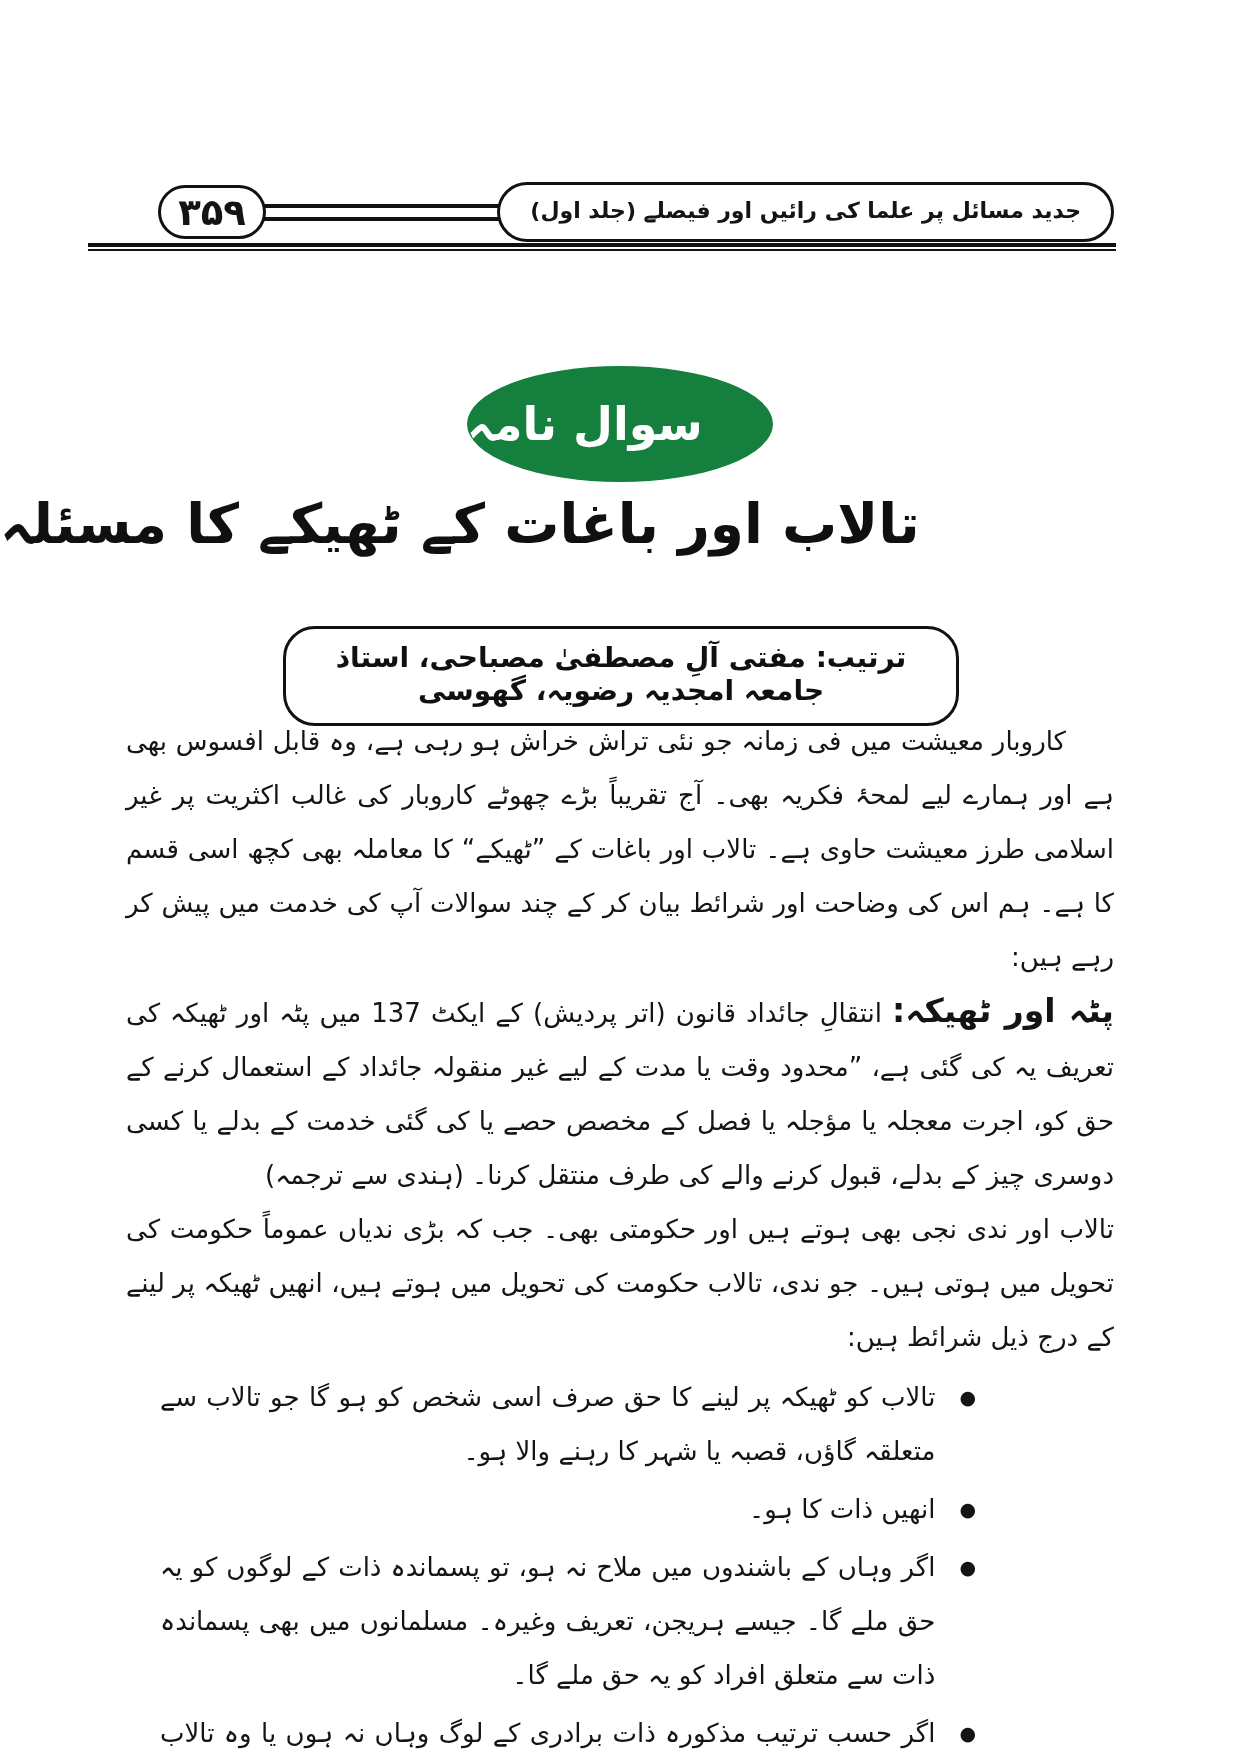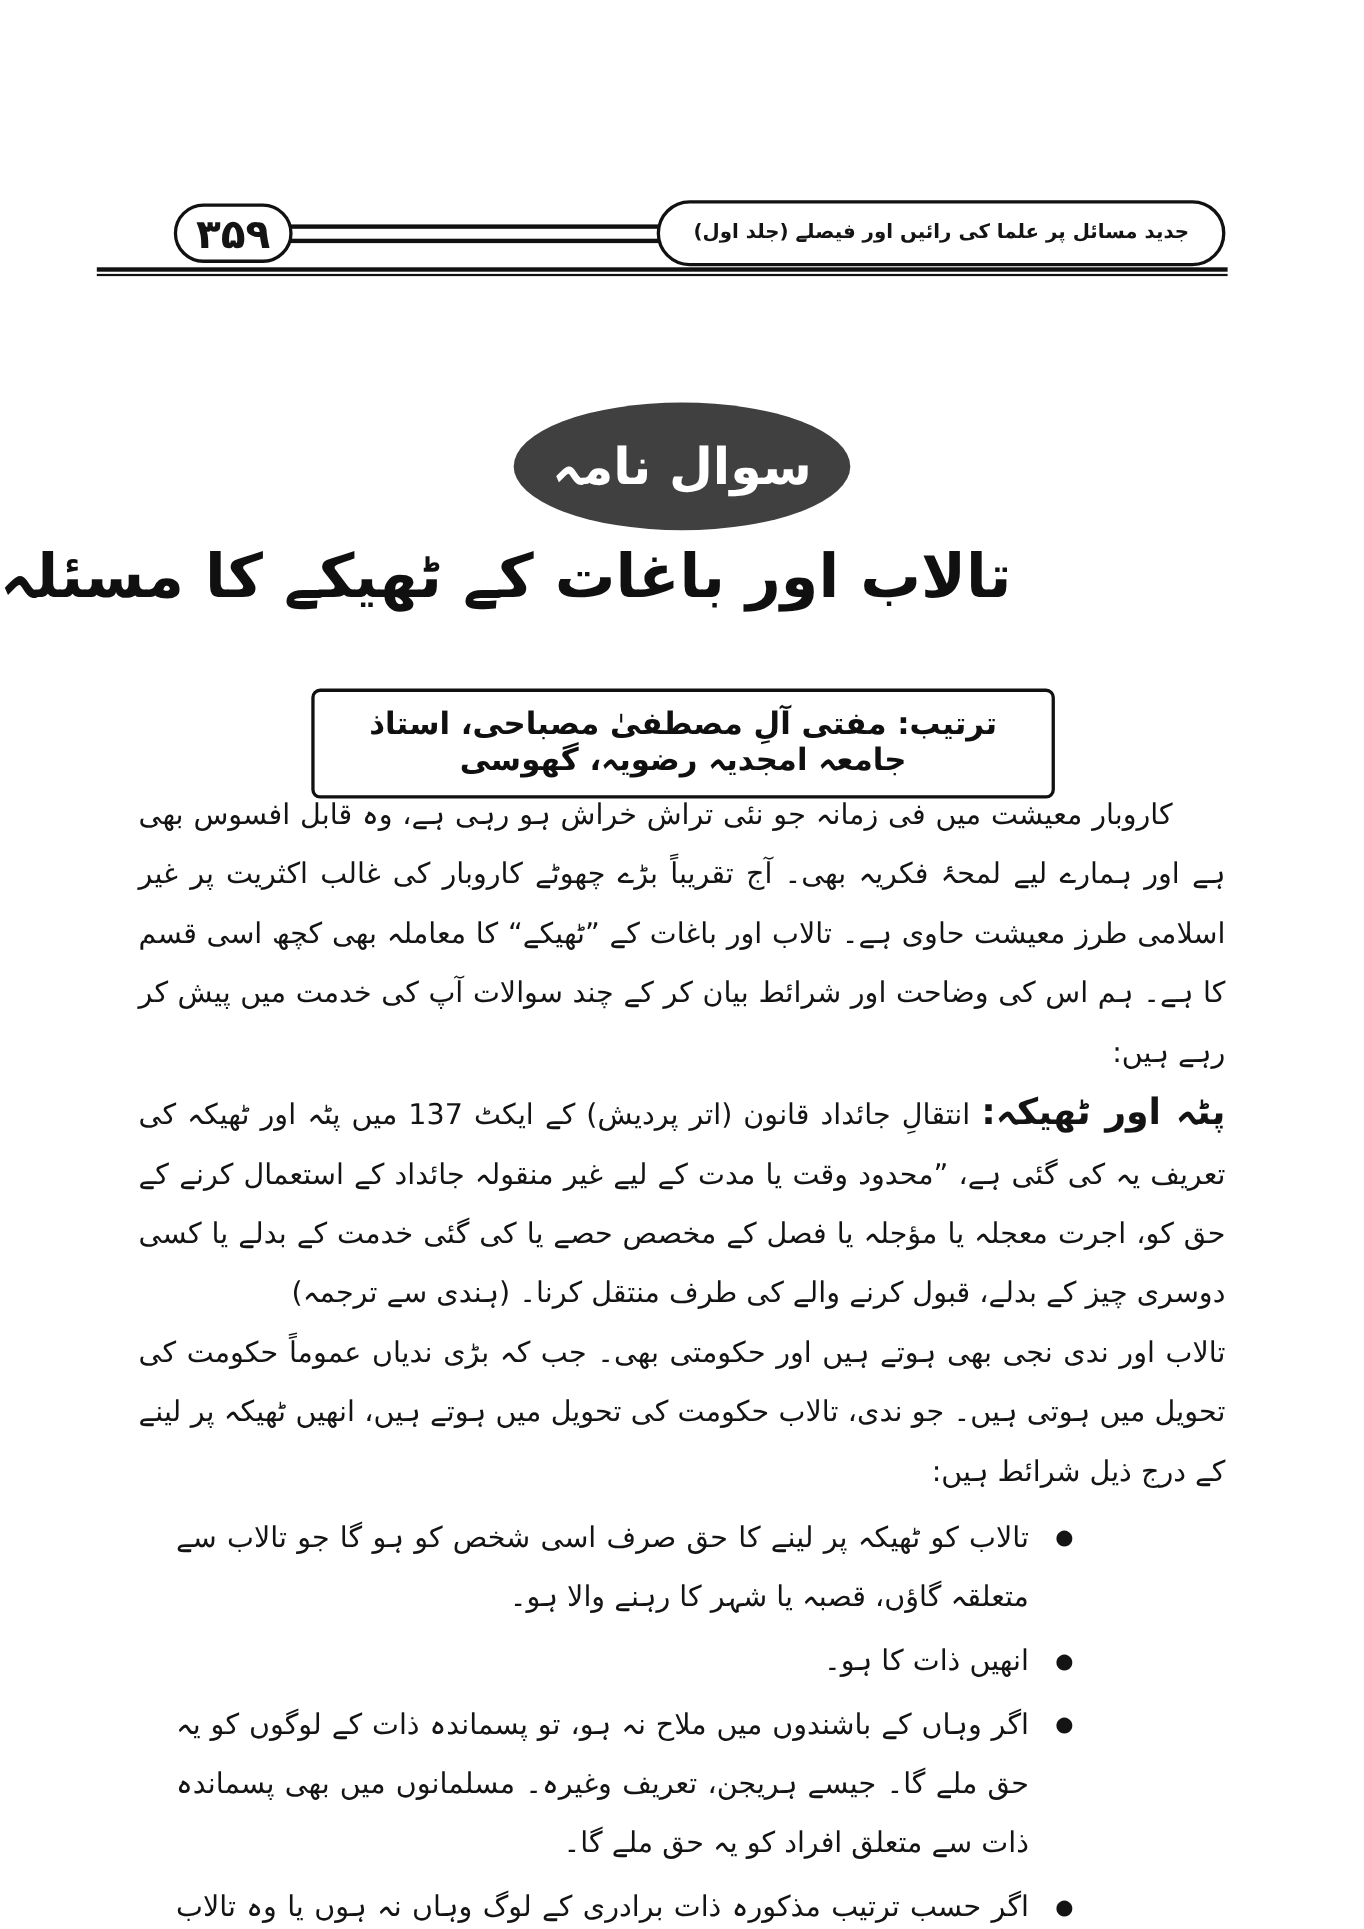--- a/index.html
+++ b/index.html
@@ -15,47 +15,47 @@
   .header-band{
     position:absolute;top:182px;left:158px;width:956px;
     display:flex;align-items:center;direction:ltr;
   }
   .pill{
     background:#fff;border:3px solid #111;border-radius:34px;
     display:flex;align-items:center;justify-content:center;
     font-weight:bold;z-index:2;box-sizing:border-box;
   }
   .pill-page{min-width:108px;height:54px;font-size:37px;padding:0 14px;}
-  .pill-title{height:60px;font-size:18px;padding:6px 30px 10px;direction:rtl;white-space:nowrap;}
+  .pill-title{height:60px;font-size:22px;padding:6px 30px 10px;direction:rtl;white-space:nowrap;}
   .band-connector{
     flex:1;height:17px;box-sizing:border-box;
     border-top:4px solid #111;border-bottom:4px solid #111;
     margin:0 -8px;z-index:1;
   }
   .header-rule{
     position:absolute;top:243px;left:88px;width:1028px;height:8px;
     box-sizing:border-box;
     border-top:4px solid #111;border-bottom:2px solid #111;
   }
   
   .oval-badge{
     position:absolute;top:366px;left:50%;transform:translateX(-50%);
-    width:306px;height:116px;background:#404040;border-radius:50%;
-    display:flex;align-items:center;justify-content:center;
+    width:306px;height:116px;background:#15803d;border-radius:50%;
+    display:flex;align-items:center;justify-content:flex-end;
     color:#fff;font-size:46px;font-weight:bold;
   }
   
   .page-title{
     position:absolute;top:492px;left:0;width:100%;
     text-align:left;font-size:55px;font-weight:bold;color:#101010;
   }
   
   .byline-box{
     position:absolute;top:626px;left:283px;width:676px;box-sizing:border-box;
-    border:3px solid #111;border-radius:8px;
+    border:3px solid #111;border-radius:32px;
     padding:12px 26px 16px;
     text-align:center;font-size:28px;font-weight:bold;color:#101010;
   }
   
   .body-text{
     position:absolute;top:714px;left:126px;width:988px;
     font-size:26px;line-height:54px;
     text-align:justify;
   }
   .body-text p{margin:0;}

